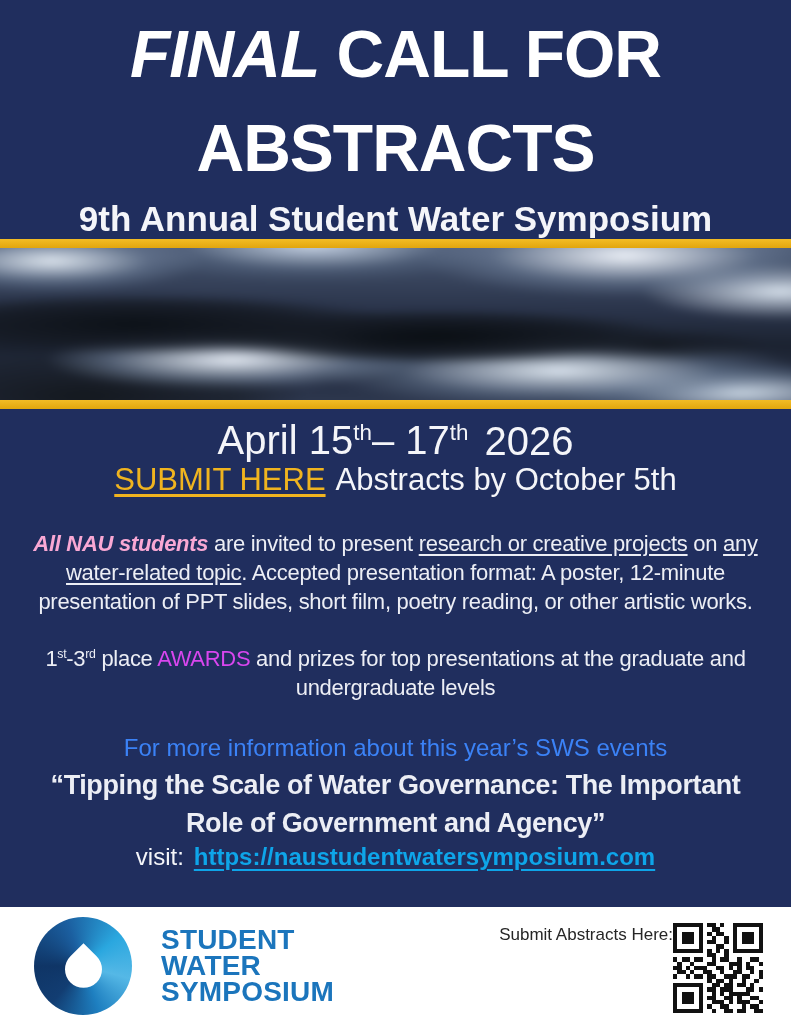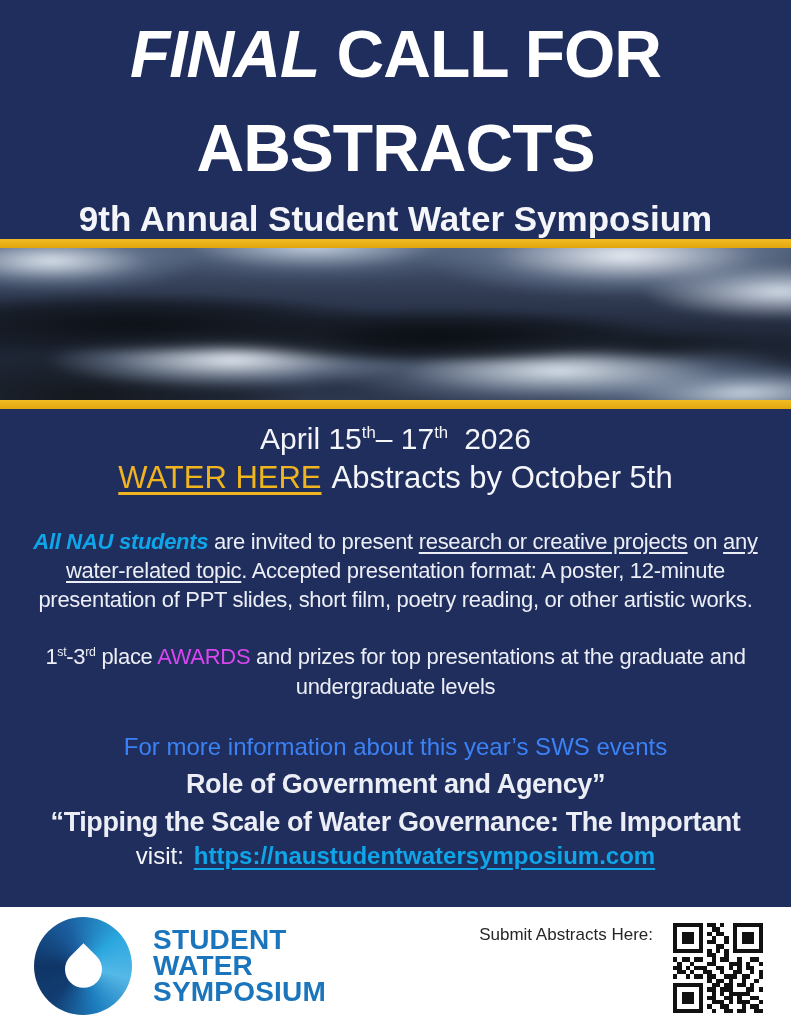--- a/index.html
+++ b/index.html
@@ -39,71 +39,71 @@
       radial-gradient(ellipse 150px 22px at 82% 62%, #11161e 0%, transparent 75%),
       radial-gradient(ellipse 250px 40px at 30% 70%, #e6edf6 0%, rgba(140,160,190,0.45) 50%, transparent 75%),
       radial-gradient(ellipse 320px 50px at 70% 76%, #dce6f1 0%, rgba(110,130,160,0.45) 50%, transparent 75%),
       radial-gradient(ellipse 280px 55px at 12% 90%, #13181f 0%, rgba(25,32,44,0.75) 55%, transparent 80%),
       radial-gradient(ellipse 240px 40px at 92% 88%, #cfdcea 0%, rgba(100,120,150,0.45) 50%, transparent 75%),
       linear-gradient(180deg,#4a5a78 0%, #2b3650 40%, #1a2232 62%, #303c58 100%);
   }
 
   
   .dates-block { text-align:center; margin-top:6px; color:#f4f5f9; }
-  .event-dates { font-size:30px; line-height:36px; white-space:nowrap; }
+  .event-dates { font-size:40px; line-height:36px; white-space:nowrap; }
   .event-dates sup, .awards-line sup { font-size:56%; vertical-align:super; }
   .date-year { margin-left:16px; }
   .submit-line { font-size:31px; line-height:42px; white-space:nowrap; }
   .submit-link {
     color:#f0b41f; font-weight:400; text-decoration:underline;
     text-underline-offset:4px; cursor:pointer;
   }
   .submit-rest { margin-left:10px; }
 
   
   .text-line { text-align:center; white-space:nowrap; color:#eceef5; }
   .intro-paragraph { margin-top:28px; font-size:22px; line-height:29px; letter-spacing:-0.3px; }
-  .hl-gold { color:#0ea5e9; font-weight:bold; font-style:italic; }
+  .hl-gold { color:#f9a8d4; font-weight:bold; font-style:italic; }
   .u { text-decoration:underline; text-underline-offset:3px; }
   .awards-block { margin-top:24px; font-size:22px; line-height:29px; letter-spacing:-0.3px; }
   .awards-gold { color:#d946ef; }
   .info-line { margin-top:32px; font-size:24px; line-height:28px; color:#3b82f6; }
   .theme-quote {
     margin-top:4px; font-size:27px; font-weight:bold; line-height:38px;
     color:#f0b41f; letter-spacing:-0.4px;
   }
   .visit-line { font-size:24px; line-height:30px; color:#f4f5f9; }
   .visit-url {
     color:#0ea5e9; font-weight:bold; text-decoration:underline;
     text-underline-offset:4px; margin-left:10px; cursor:pointer;
   }
 
   
   .poster-footer {
     margin-top:auto; height:116px; background:#ffffff; position:relative;
   }
-  .logo-group { position:absolute; left:34px; top:10px; display:flex; align-items:center; gap:21px; }
+  .logo-group { position:absolute; left:34px; top:10px; display:flex; align-items:center; gap:29px; }
   .logo-circle {
     width:98px; height:98px; border-radius:50%;
     background: conic-gradient(from 220deg at 50% 50%,
       #123d72 0deg, #0f3566 50deg, #1b5fa0 120deg, #2aa7df 190deg,
       #55b8e6 245deg, #1e7fc0 300deg, #123d72 360deg);
     display:flex; align-items:center; justify-content:center;
   }
   .water-drop {
     width:37px; height:37px; background:#ffffff;
     border-radius:0 50% 50% 50%;
     transform:rotate(45deg) translate(2px,2px);
   }
   .logo-wordmark {
     display:flex; flex-direction:column;
     font-size:28px; font-weight:bold; line-height:0.93;
     color:#1b75bc; letter-spacing:0.2px;
   }
-  .submit-group { position:absolute; right:28px; top:16px; display:flex; align-items:flex-start; gap:20px;text-align:right; }
+  .submit-group { position:absolute; right:28px; top:16px; display:flex; align-items:flex-start; gap:0;text-align:right; }
   .submit-abstracts-label { font-size:17px; color:#262626; margin-top:2px; white-space:nowrap; }
   .qr-code { width:90px; height:90px; background:#ffffff; }
   .qr-code svg { width:100%; height:100%; display:block; }
 </style>
 </head>
 <body>
 
 <div class="poster">
 
   <div class="poster-header">
@@ -112,38 +112,38 @@
   </div>
 
   <div class="gold-bar"></div>
   <div class="water-photo">
     <div class="water-inner"></div>
   </div>
   <div class="gold-bar"></div>
 
   <div class="dates-block">
     <div class="event-dates"><span>April 15</span><sup>th</sup><span>– 17</span><sup>th</sup><span class="date-year">2026</span></div>
-    <div class="submit-line"><a class="submit-link">WATER HERE</a><span class="submit-rest">Abstracts by October 5th</span></div>
+    <div class="submit-line"><a class="submit-link">SUBMIT HERE</a><span class="submit-rest">Abstracts by October 5th</span></div>
   </div>
 
   <div class="intro-paragraph">
     <div class="text-line"><span class="hl-gold">All NAU students</span><span> are invited to present </span><span class="u">research or creative projects</span><span> on </span><span class="u">any</span></div>
     <div class="text-line"><span class="u">water-related topic</span><span>. Accepted presentation format: A poster, 12-minute</span></div>
     <div class="text-line">presentation of PPT slides, short film, poetry reading, or other artistic works.</div>
   </div>
 
   <div class="awards-block">
     <div class="text-line awards-line"><span>1</span><sup>st</sup><span>-3</span><sup>rd</sup><span> place </span><span class="awards-gold">AWARDS</span><span> and prizes for top presentations at the graduate and</span></div>
     <div class="text-line">undergraduate levels</div>
   </div>
 
   <div class="text-line info-line">For more information about this year’s SWS events</div>
   <div class="theme-quote">
+    <div class="text-line">“Tipping the Scale of Water Governance: The Important</div>
     <div class="text-line">Role of Government and Agency”</div>
-    <div class="text-line">“Tipping the Scale of Water Governance: The Important</div>
   </div>
   <div class="text-line visit-line"><span>visit:</span><a class="visit-url">https://naustudentwatersymposium.com</a></div>
 
   <div class="poster-footer">
     <div class="logo-group">
       <div class="logo-circle">
         <div class="water-drop"></div>
       </div>
       <div class="logo-wordmark">
         <span>STUDENT</span>

